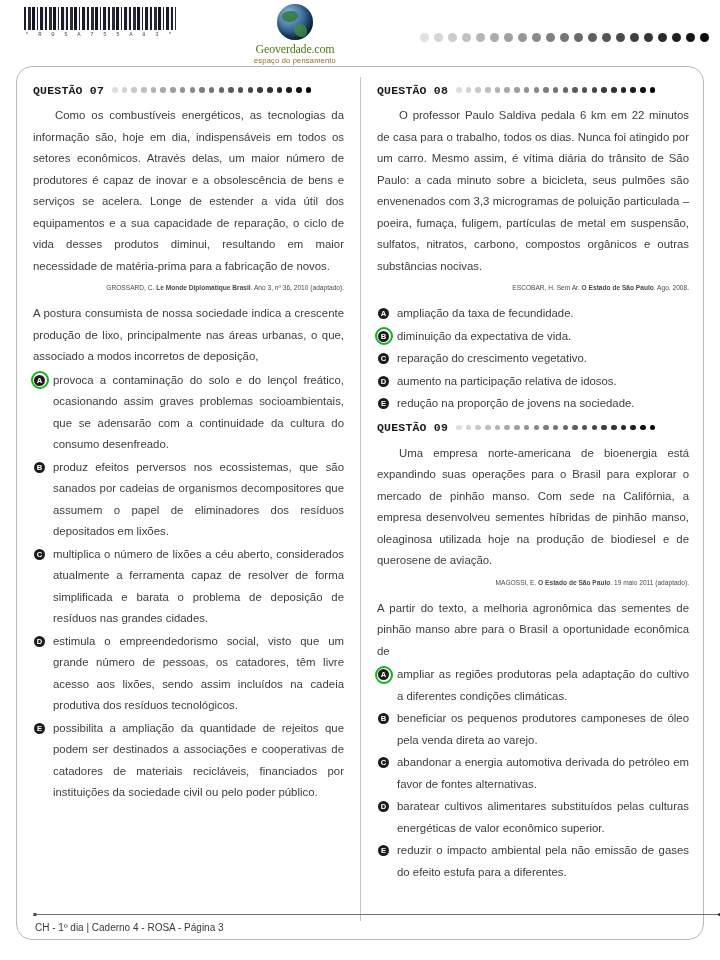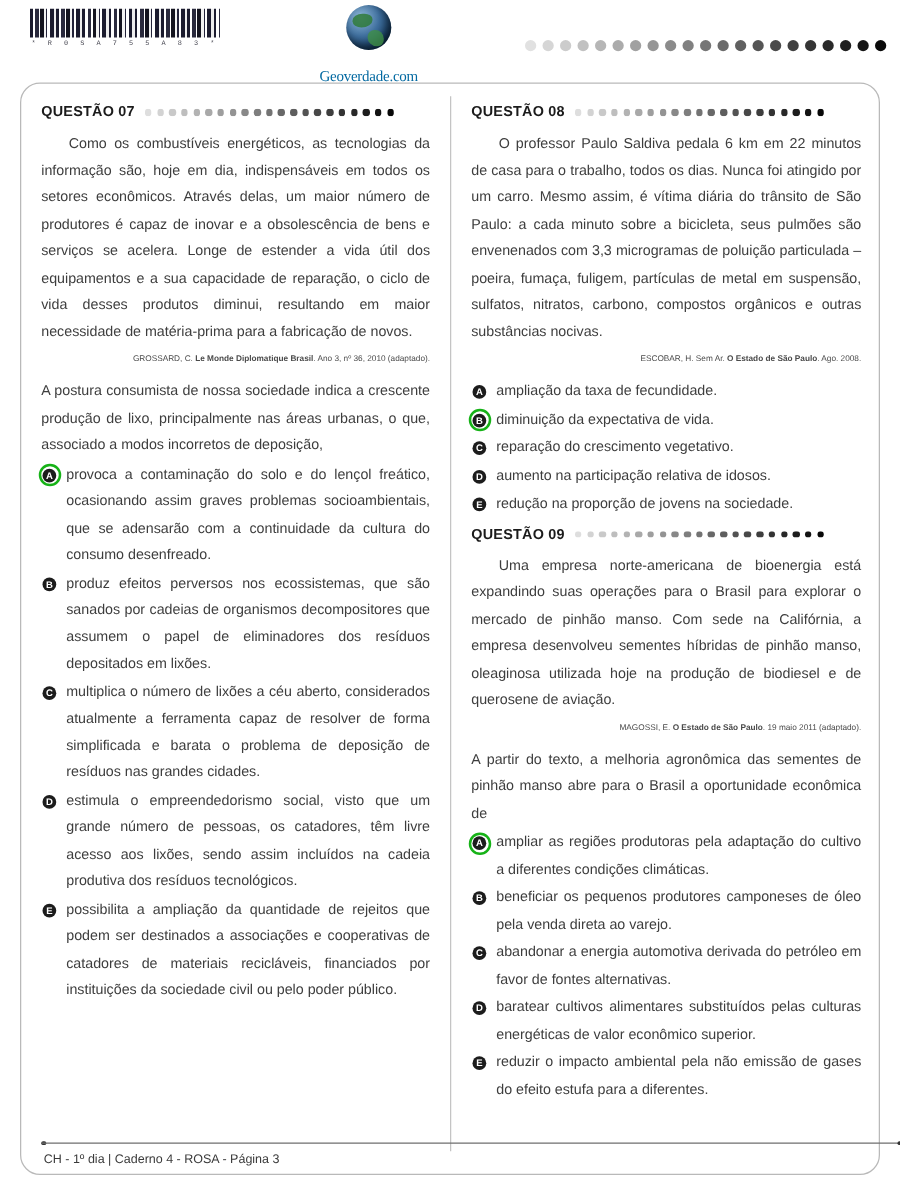--- a/index.html
+++ b/index.html
@@ -84,22 +84,22 @@
     position: absolute;
     left: 17px; top: 20px;
     width: 13px; height: 13px;
     background: #3f8f46;
     border-radius: 45% 55% 40% 60%;
     opacity: .8;
   }
   .geo-name {
     font-family: "Liberation Serif", serif;
     font-size: 12px;
-    color: #0369a1;
-    margin-top: 14px;
+    color: #4d7c0f;
+    margin-top: 2px;
     letter-spacing: -0.2px;
   }
   .geo-sub {
     font-size: 7.5px;
     color: #9a6a1e;
     letter-spacing: .2px;
     margin-top: -1px;
   }
   .logo-enem {
     position: absolute;
@@ -153,20 +153,21 @@
     position: relative;
   }
   .col-left { border-right: 1px solid #c4c4c4; }
 
   
   .q-head {
     display: flex;
     align-items: center;
     margin: 4px 0 6px 0;
     height: 18px;
+    font-family: Liberation Mono, monospace;
   }
   .q-title {
     font-size: 11.5px;
     font-weight: bold;
     color: #1b1b1b;
     letter-spacing: .2px;
     white-space: nowrap;
   }
   .q-dots {
     flex: 1;

